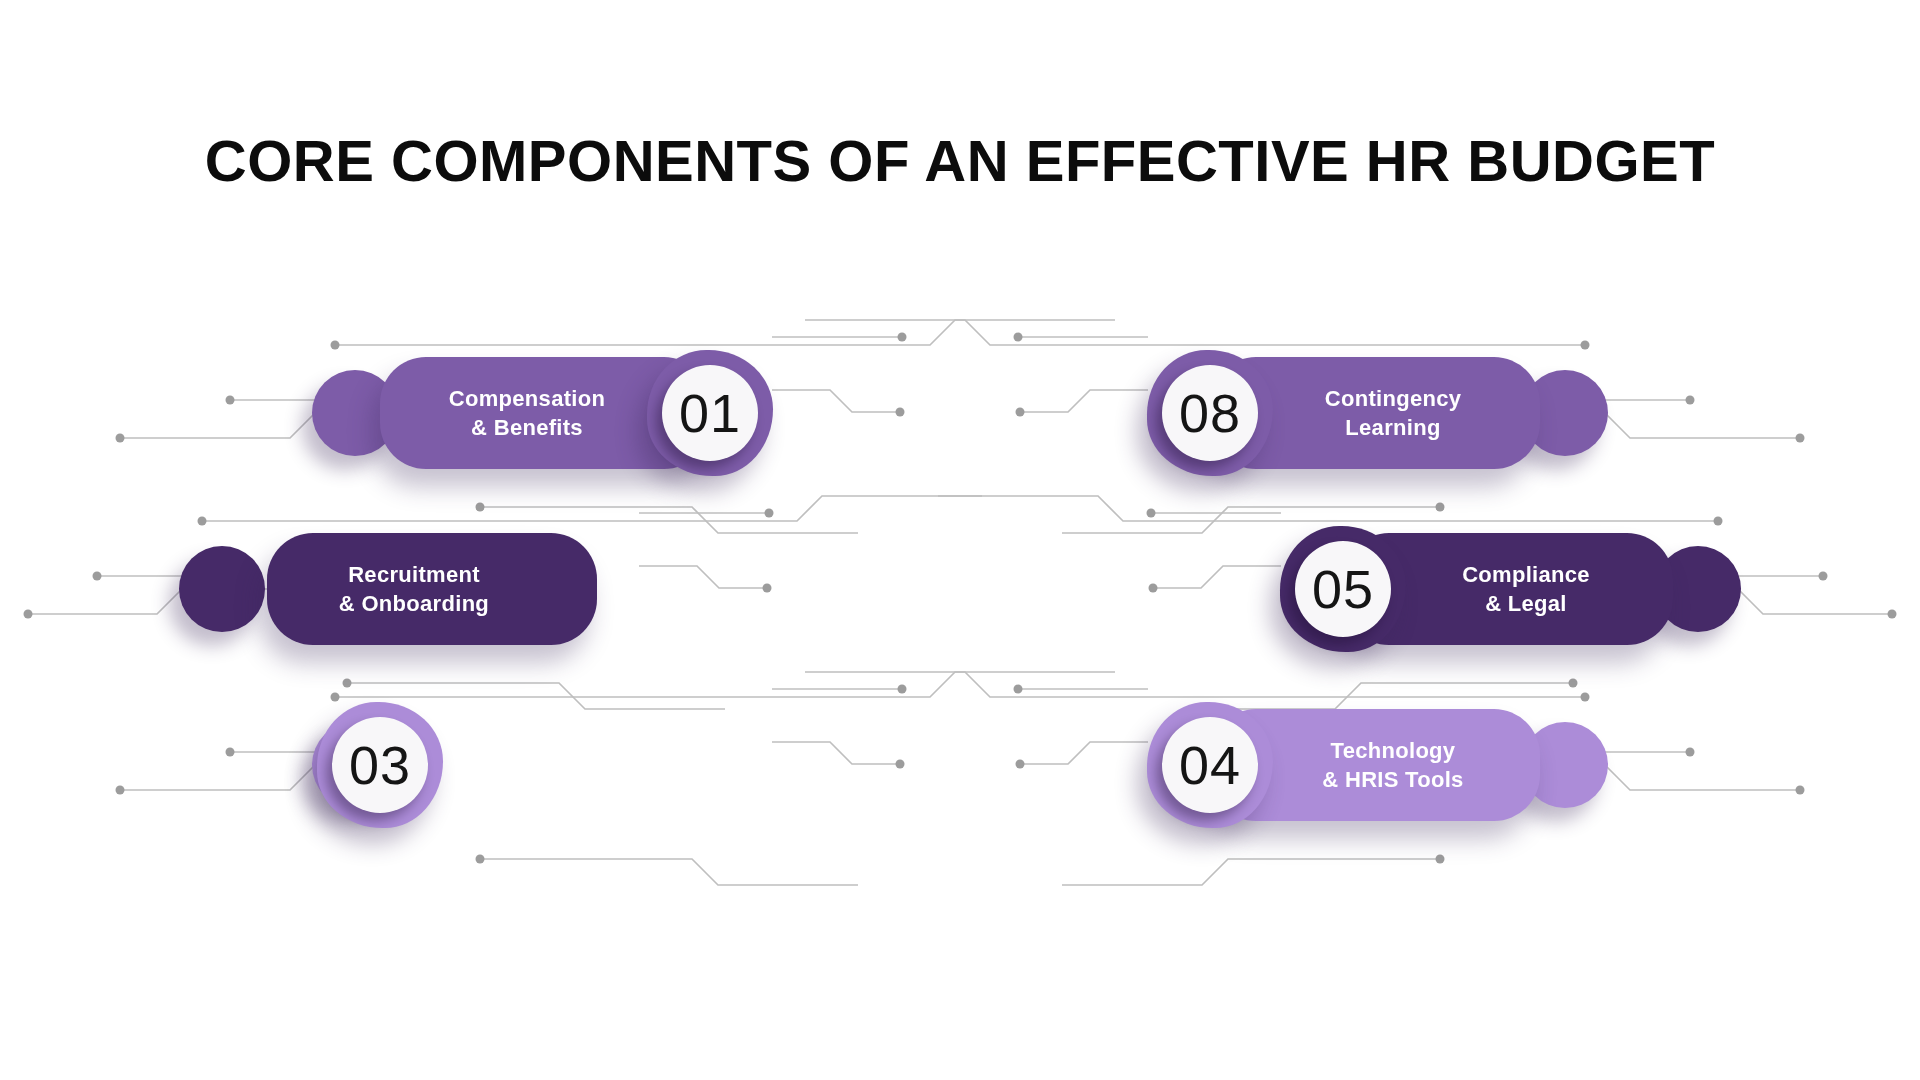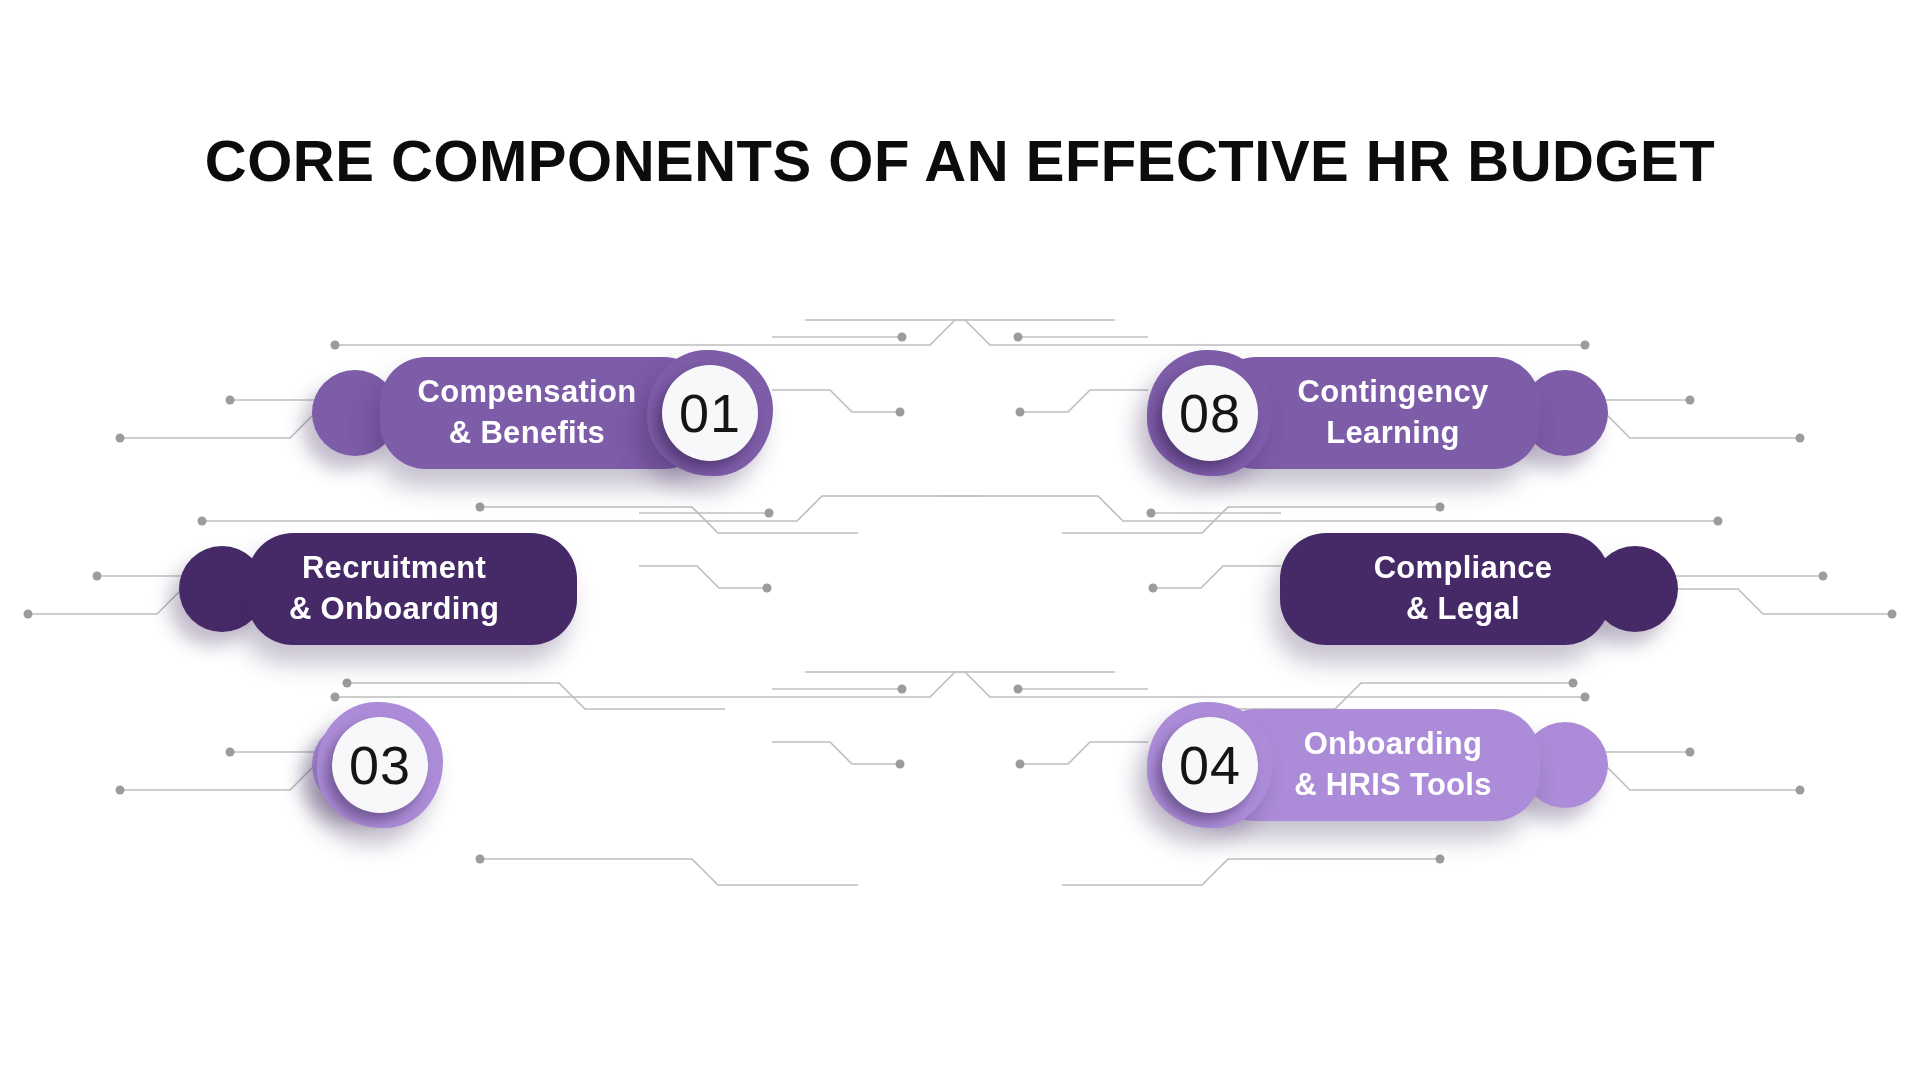--- a/index.html
+++ b/index.html
@@ -29,41 +29,41 @@
   .col-right .side-circle{margin-left:-18px;}
   .pill{
     width:330px;height:112px;border-radius:46px;background:var(--c);
     flex:0 0 auto;z-index:2;display:flex;align-items:center;justify-content:center;
     box-shadow:-8px 18px 24px rgba(55,35,85,.28);
     box-sizing:border-box;
   }
   .col-left .pill{padding-right:36px;}
   .col-right .pill{padding-left:36px;}
   .pill-label{
-    color:#fff;font-size:31px;font-weight:600;line-height:1.32;
+    color:#fff;font-size:22px;font-weight:600;line-height:1.32;
     text-align:center;letter-spacing:.3px;white-space:nowrap;
   }
   .num-circle{
     width:126px;height:126px;background:var(--c);
     border-radius:48% 52% 47% 53% / 52% 48% 54% 46%;
     flex:0 0 auto;z-index:3;display:flex;align-items:center;justify-content:center;
     box-shadow:-10px 16px 22px rgba(55,35,85,.30);
   }
   .col-left .num-circle{margin-left:-63px;}
   .col-right .num-circle{margin-right:-63px;}
   .num-inner{
     width:96px;height:96px;border-radius:50%;background:var(--circle-fill,#f8f7f9);
     display:flex;align-items:center;justify-content:center;
     box-shadow:-6px 8px 12px rgba(25,10,45,.38);
   }
   .num-inner span{
     font-size:54px;font-weight:500;color:var(--number,#151515);letter-spacing:1px;
   }
   .pos-1{left:312px;top:350px;}
-  .pos-2{left:179px;top:526px;}
+  .pos-2{left:179px;top:526px;gap:20px;}
   .pos-3{left:312px;top:702px;}
   .pos-6{left:1147px;top:350px;}
   .pos-5{left:1280px;top:526px;}
   .pos-4{left:1147px;top:702px;}
 </style>
 </head>
 <body>
 
 <h1 class="title">CORE COMPONENTS OF AN EFFECTIVE HR BUDGET</h1>
 
@@ -192,27 +192,32 @@
 </div>
 
 <div class="item col-right pos-5" style="--c: var(--dark);">
   <div class="side-circle"></div>
   <div class="pill">
     <div class="pill-label">
       <span>Compliance</span><br>
       <span>&amp; Legal</span>
     </div>
   </div>
+  <div class="num-circle">
+    <div class="num-inner">
+        <span>05</span>
+      </div>
+  </div>
 </div>
 
 <div class="item col-right pos-4" style="--c: var(--light);">
   <div class="side-circle"></div>
   <div class="pill">
     <div class="pill-label">
-      <span>Onboarding</span><br>
+      <span>Technology</span><br>
       <span>&amp; HRIS Tools</span>
     </div>
   </div>
   <div class="num-circle">
     <div class="num-inner">
         <span>04</span>
       </div>
   </div>
 </div>
 

